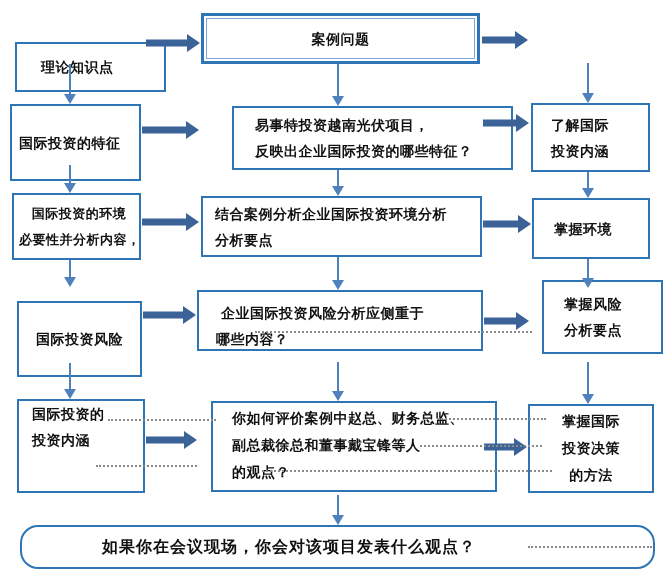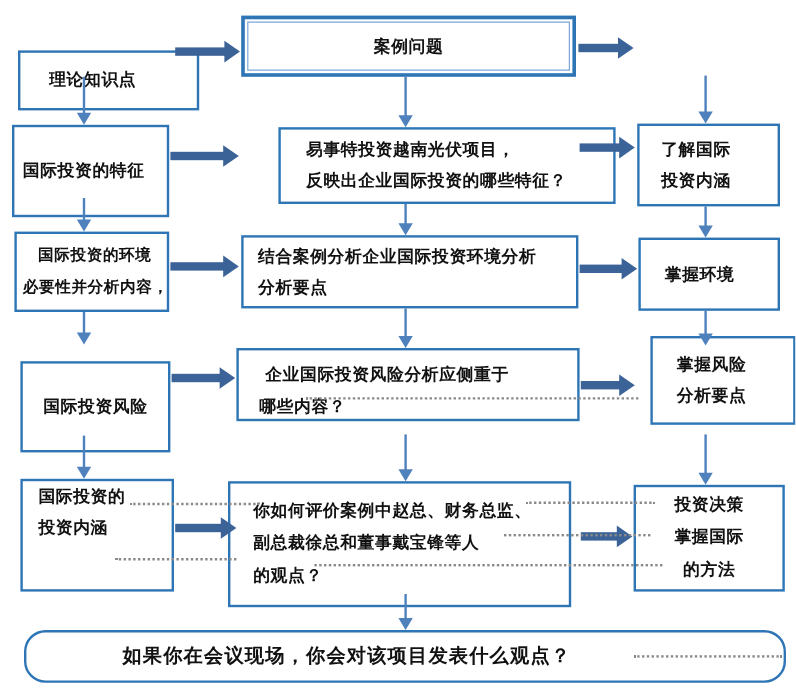--- a/index.html
+++ b/index.html
@@ -81,28 +81,28 @@
   </div>
   <div class="box" style="left:530px;top:280px;width:121px;height:74px;padding-left:20px;margin-left:12px;">
     <span class="ln">掌握风险</span>
     <span class="ln">分析要点</span>
   </div>
 
   <div class="box" style="left:17px;top:399px;width:128px;height:94px;padding-left:13px;justify-content:flex-start;">
     <span class="ln">国际投资的</span>
     <span class="ln">投资内涵</span>
   </div>
-  <div class="box" style="left:190px;top:401px;width:286px;height:105px;padding-left:19px;line-height:27px;">
+  <div class="box" style="left:211px;top:401px;width:286px;height:91px;padding-left:19px;line-height:27px;font-family:Liberation Mono, monospace;">
     <span class="ln">你如何评价案例中赵总、财务总监、</span>
     <span class="ln">副总裁徐总和董事戴宝锋等人</span>
     <span class="ln">的观点？</span>
   </div>
   <div class="box" style="left:528px;top:404px;width:126px;height:89px;align-items:center;line-height:27px;">
+    <span class="ln">掌握国际</span>
     <span class="ln">投资决策</span>
-    <span class="ln">掌握国际</span>
     <span class="ln">的方法</span>
   </div>
 
   <div class="box" style="left:20px;top:525px;width:635px;height:44px;padding-left:80px;font-size:16px;letter-spacing:1px;border-radius:18px;">
     <span class="ln">如果你在会议现场，你会对该项目发表什么观点？</span>
   </div>
 
   <div class="harrow" style="left:146px;top:34px;width:54px;">
       <span class="shaft"></span>
       <span class="head"></span>

